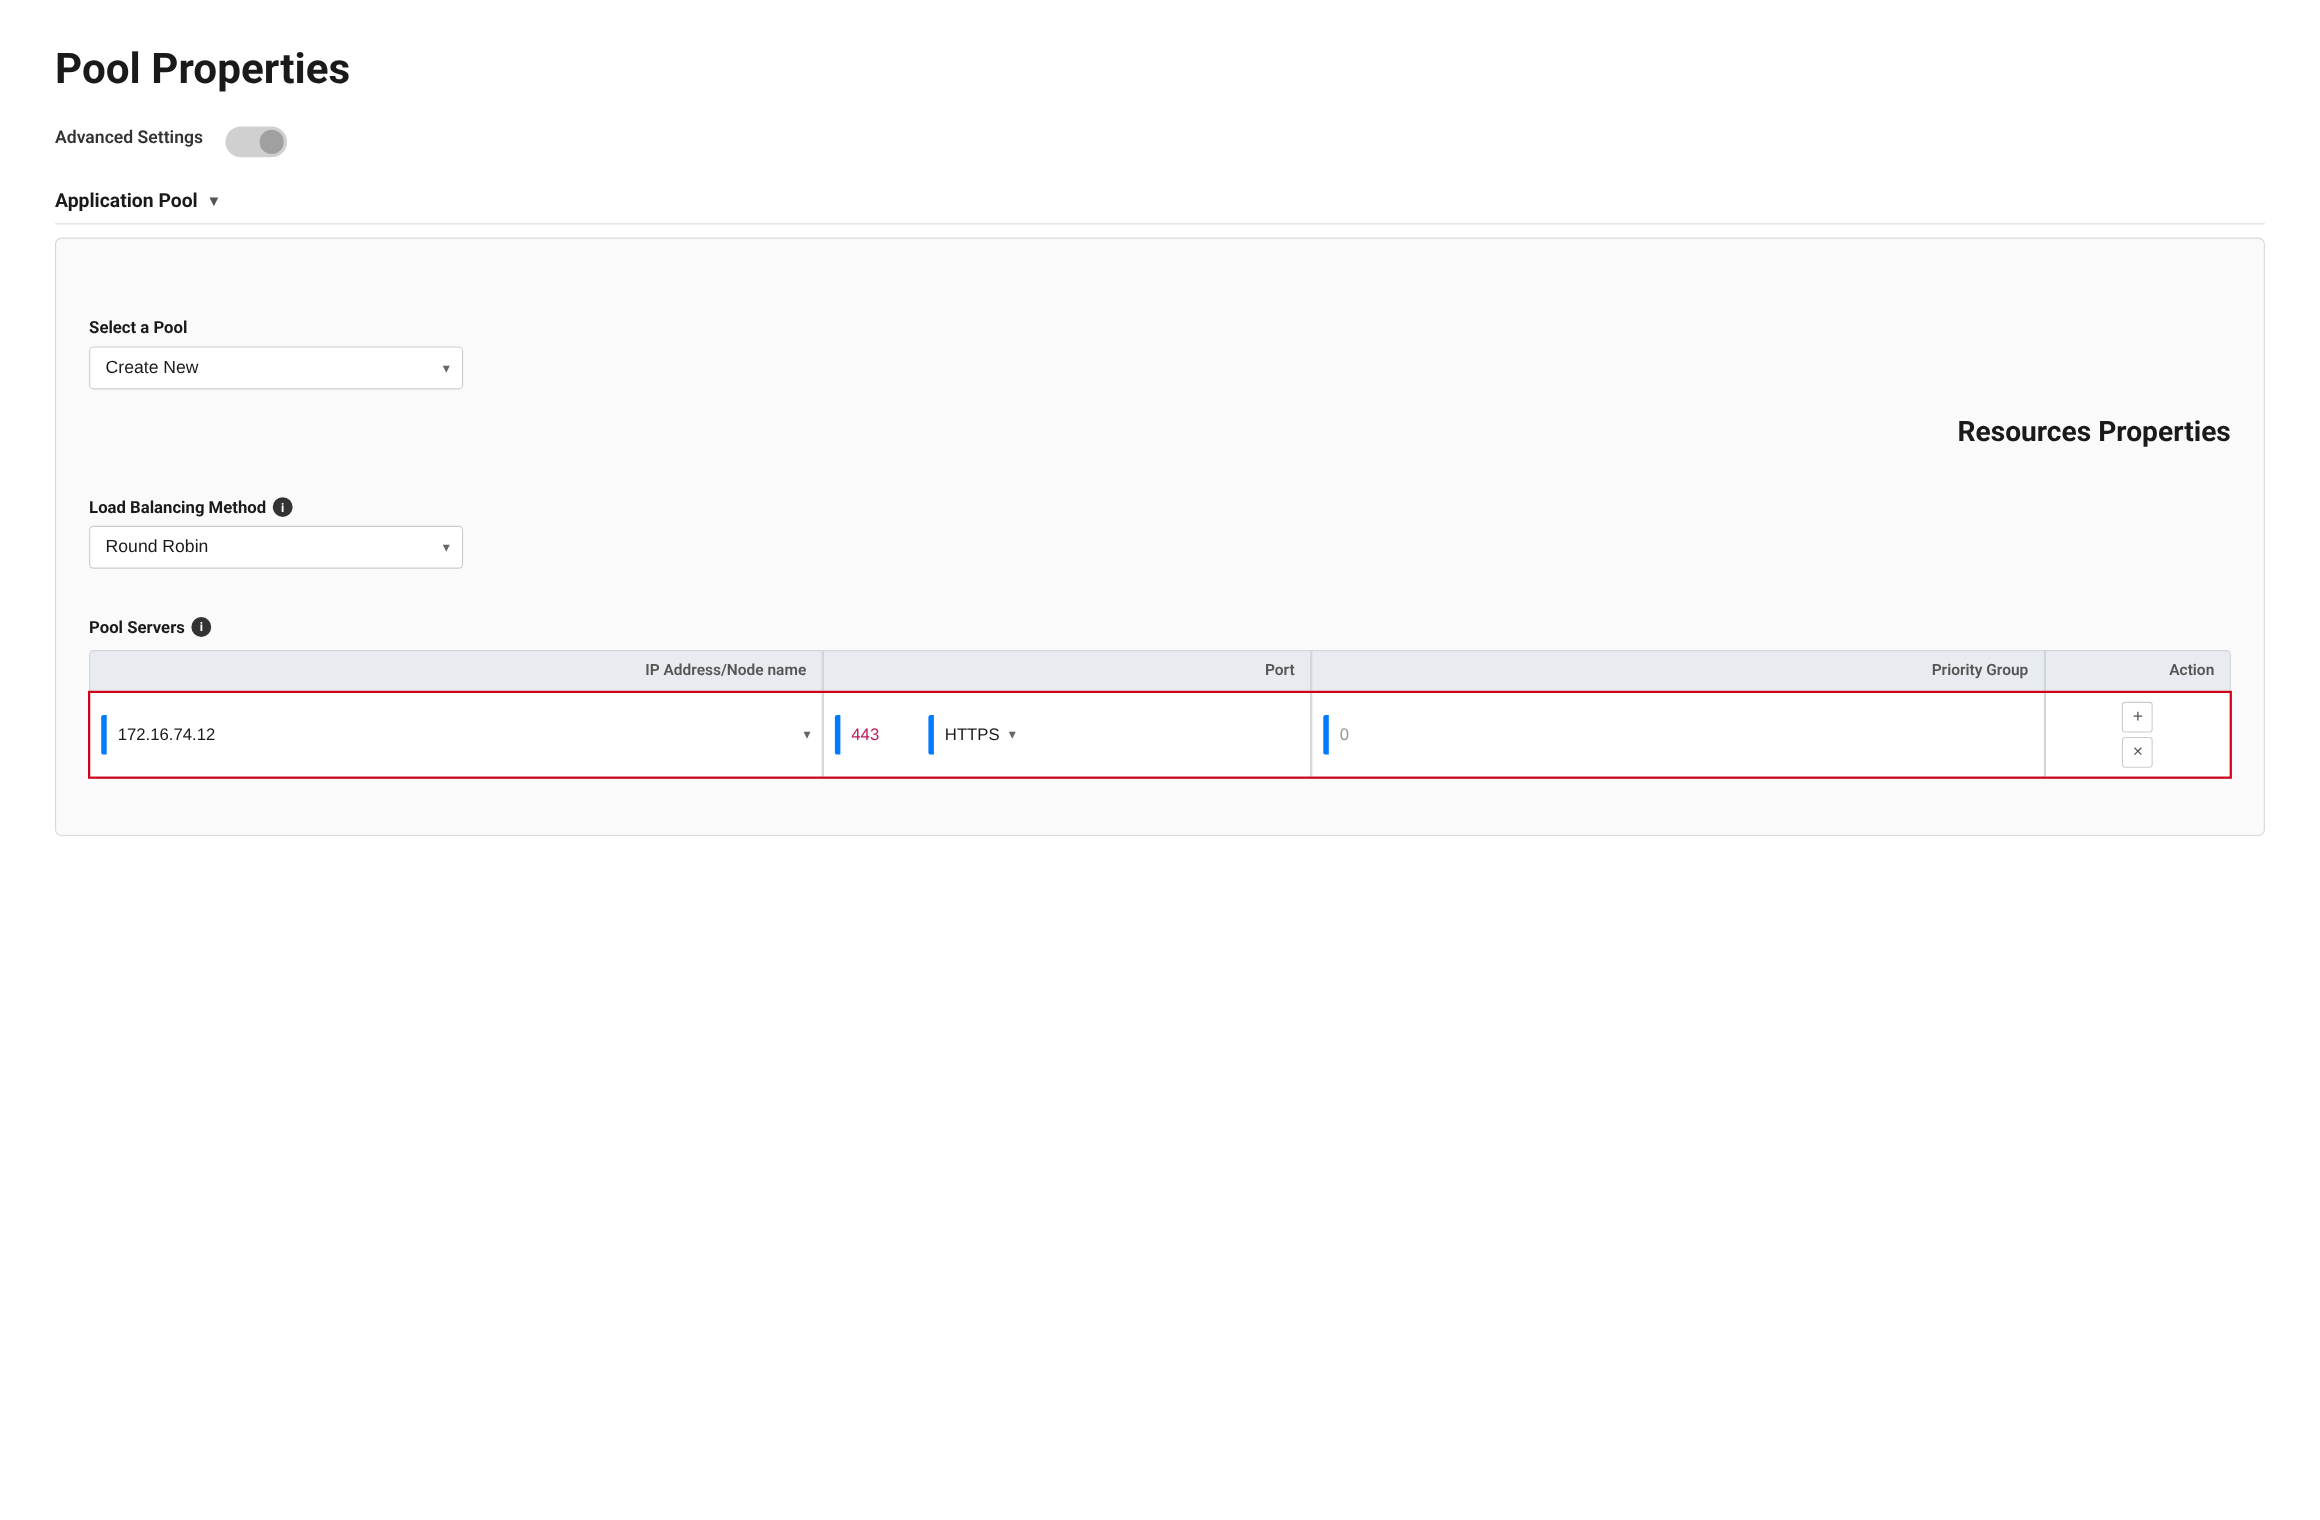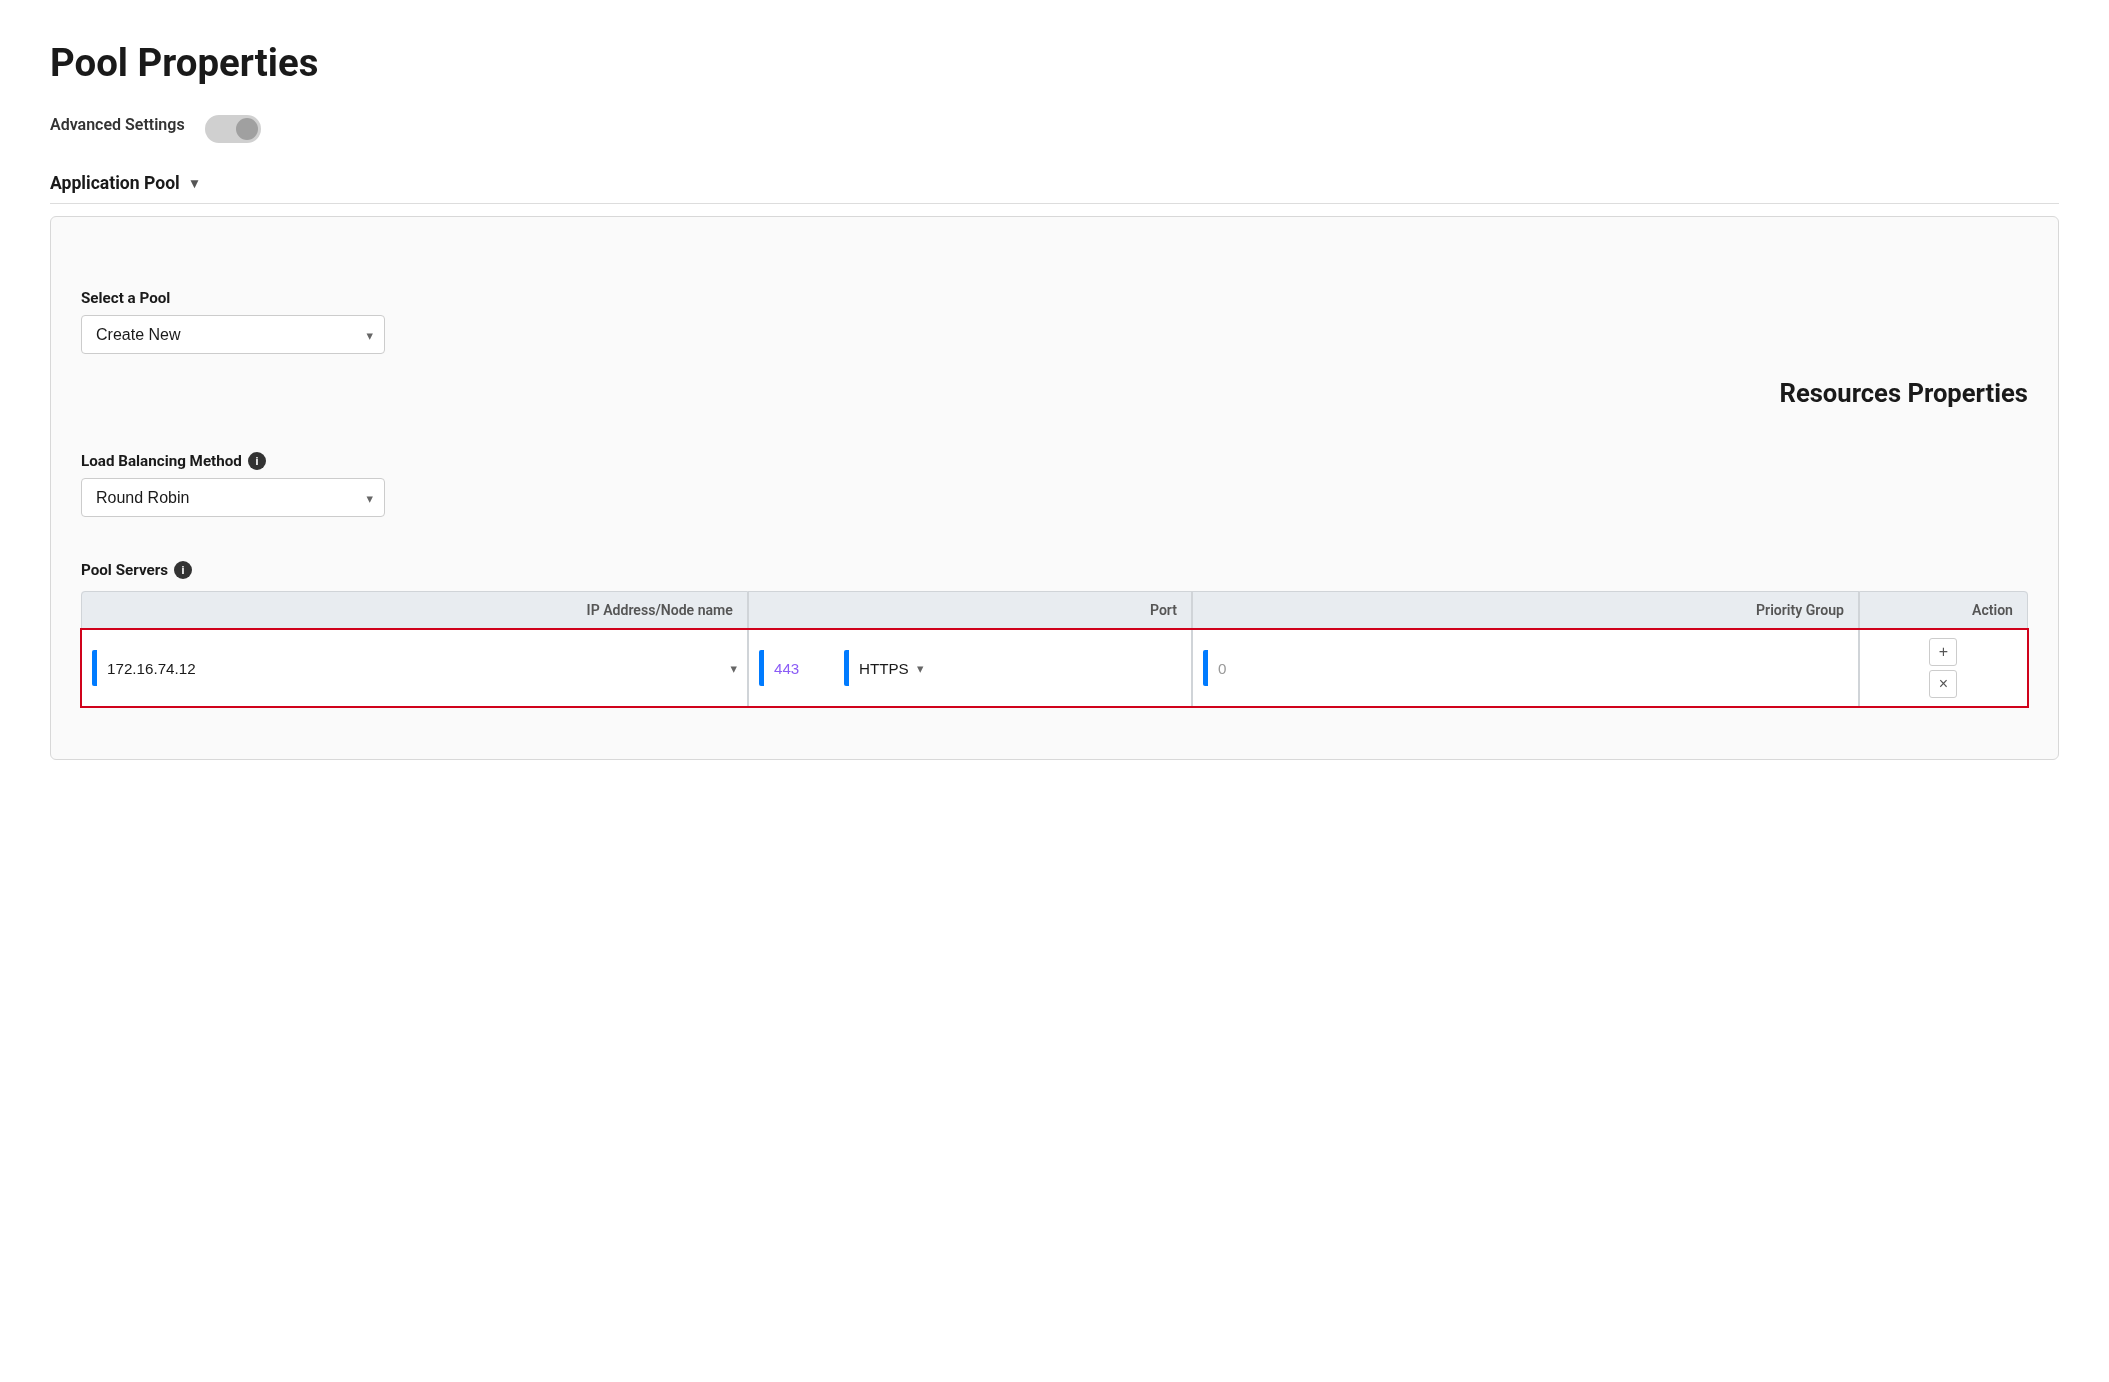--- a/index.html
+++ b/index.html
@@ -88,21 +88,21 @@
       height: 18px;
       background: #333;
       color: #fff;
       border-radius: 50%;
       font-size: 0.7rem;
       font-weight: 700;
       cursor: default;
     }
     .select-wrapper {
       position: relative;
-      width: 304px;
+      width: 340px;
     }
     .select-control {
       width: 100%;
       padding: 10px 36px 10px 14px;
       font-size: 1rem;
       border: 1px solid #ccc;
       border-radius: 4px;
       background: #ffffff;
       appearance: none;
       -webkit-appearance: none;
@@ -195,21 +195,21 @@
     .ip-chevron {
       color: #666;
       font-size: 0.8rem;
       margin-left: -20px;
       pointer-events: none;
     }
     .port-input {
       border: none;
       background: transparent;
       font-size: 0.95rem;
-      color: #8b5cf6;
+      color: #be185d;
       padding: 8px 10px;
       width: 80px;
       outline: none;
     }
     .protocol-select {
       border: none;
       background: transparent;
       font-size: 0.95rem;
       color: #1a1a1a;
       appearance: none;

